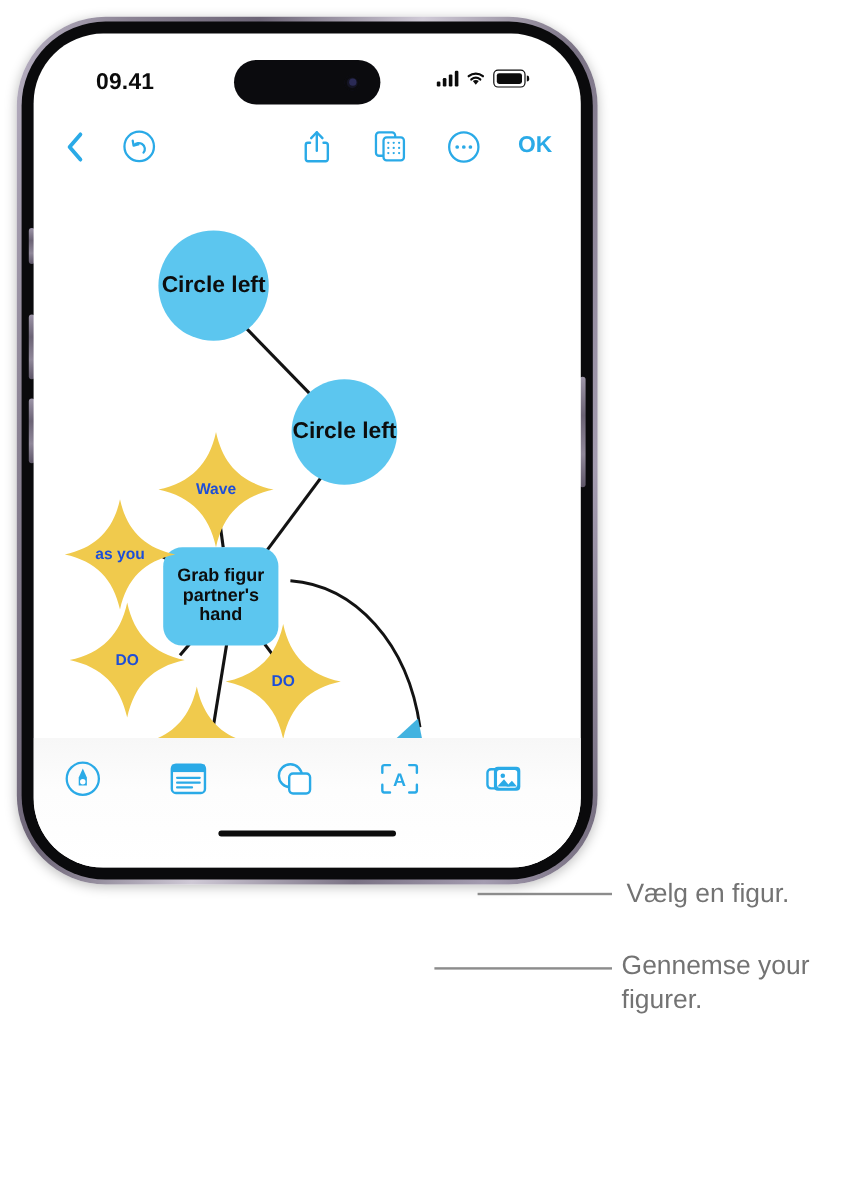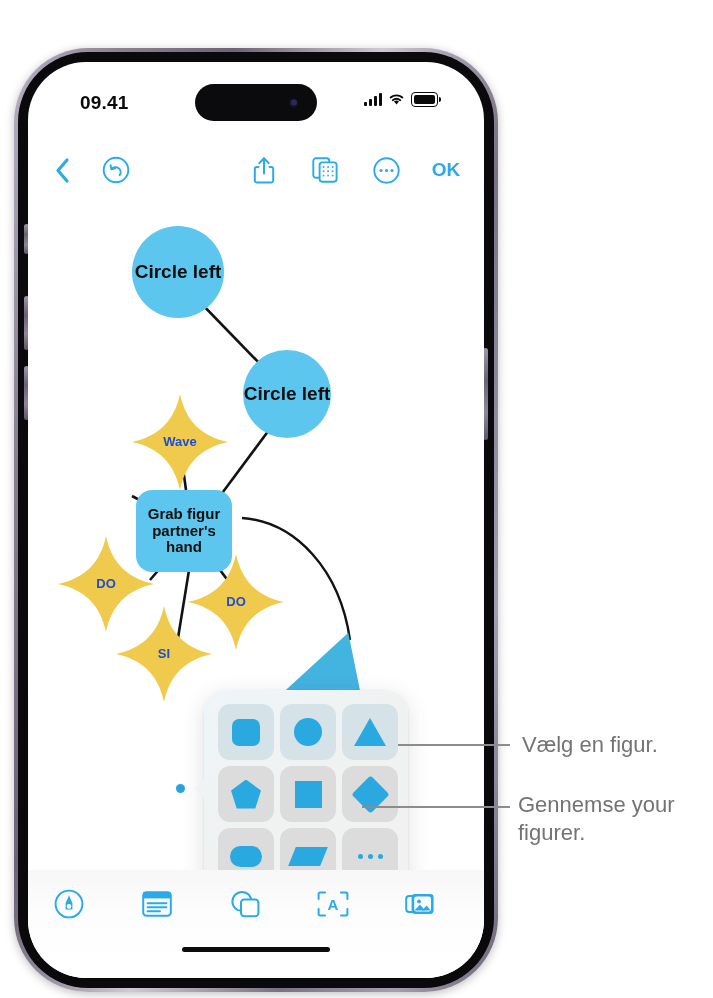--- a/index.html
+++ b/index.html
@@ -1,20 +1,20 @@
 <!DOCTYPE html>
 <html><head>
 <meta charset="utf-8">
 <style>
   html,body{margin:0;padding:0;background:#ffffff;}
   body{width:713px;height:998px;position:relative;overflow:hidden;
        font-family:"Liberation Sans","DejaVu Sans",sans-serif;}
 
   
-  #phone{position:absolute;left:14px;top:14px;width:484px;height:944px;margin-top:34px;}
+  #phone{position:absolute;left:14px;top:14px;width:484px;height:723px;}
   .frame-outer{position:absolute;inset:0;border-radius:74px;
        background:linear-gradient(105deg,#b9b2c4 0%,#8b8394 14%,#6d6577 30%,#cfc9d6 50%,#7a7284 70%,#a49cb0 86%,#6f6779 100%);
        box-shadow:0 2px 10px rgba(0,0,0,.25);}
   .frame-inner{position:absolute;left:4px;top:4px;right:4px;bottom:4px;border-radius:70px;background:#0a0a0c;}
   .screen{position:absolute;left:14px;top:14px;right:14px;bottom:14px;border-radius:58px;
        background:#ffffff;overflow:hidden;}
 
   
   .side-btn{position:absolute;border-radius:3px;
        background:linear-gradient(180deg,#9d95a8,#6b6375 35%,#8f8799 70%,#5e5668);}
@@ -37,21 +37,21 @@
   .bars{display:flex;align-items:flex-end;gap:2px;height:13px;}
   .bars i{display:block;width:3px;background:#0b0b0b;border-radius:1px;}
   .bars i:nth-child(1){height:4px}.bars i:nth-child(2){height:7px}
   .bars i:nth-child(3){height:10px}.bars i:nth-child(4){height:13px}
   .batt{width:25px;height:13px;border:1.6px solid #0b0b0b;border-radius:4px;position:relative;}
   .batt::after{content:"";position:absolute;right:-4px;top:3.5px;width:2px;height:5px;background:#0b0b0b;border-radius:0 2px 2px 0;}
   .batt i{position:absolute;left:1.6px;top:1.6px;bottom:1.6px;right:1.6px;background:#0b0b0b;border-radius:2px;}
 
   
   .toolbar{position:absolute;left:0;top:72px;width:100%;height:44px;}
-  .tb{position:absolute;top:14px;height:44px;display:flex;align-items:center;justify-content:center;cursor:pointer;text-align:right;}
+  .tb{position:absolute;top:0;height:44px;display:flex;align-items:center;justify-content:center;cursor:pointer;text-align:right;}
   #tb-back{left:14px;width:40px;}
   #tb-undo{left:66px;width:44px;}
   #tb-share{left:214px;width:44px;}
   #tb-layers{left:274px;width:46px;}
   #tb-more{left:336px;width:44px;}
   #tb-ok{left:392px;width:52px;font-size:19px;font-weight:bold;color:#2aaae7;}
 
   
   .canvas{position:absolute;left:0;top:116px;right:0;bottom:108px;overflow:hidden;padding-left:32px;}
   .node{position:absolute;display:flex;align-items:center;justify-content:center;text-align:center;
@@ -225,20 +225,26 @@
 
       <div class="node rrect" style="left:108px;top:312px;width:96px;height:82px;font-size:15px;padding:0 6px;box-sizing:border-box">Grab figur partner's hand</div>
 
       <div class="node star" style="left:104px;top:216px;width:96px;height:96px;font-size:13px">
         <svg class="starshape" viewBox="0 0 100 100">
           <path d="M50 0 C56 28 72 44 100 50 C72 56 56 72 50 100 C44 72 28 56 0 50 C28 44 44 28 50 0 Z" fill="#f0ca4d"></path>
         </svg>
         <span class="lbl">Wave</span>
       </div>
 
+      <div class="node star" style="left:26px;top:272px;width:92px;height:92px;font-size:13px">
+        <svg class="starshape" viewBox="0 0 100 100">
+          <path d="M50 0 C56 28 72 44 100 50 C72 56 56 72 50 100 C44 72 28 56 0 50 C28 44 44 28 50 0 Z" fill="#f0ca4d"></path>
+        </svg>
+        <span class="lbl" style="white-space:pre-line">as you</span>
+      </div>
 
       <div class="node star" style="left:30px;top:358px;width:96px;height:96px;font-size:13px">
         <svg class="starshape" viewBox="0 0 100 100">
           <path d="M50 0 C56 28 72 44 100 50 C72 56 56 72 50 100 C44 72 28 56 0 50 C28 44 44 28 50 0 Z" fill="#f0ca4d"></path>
         </svg>
         <span class="lbl">DO</span>
       </div>
 
       <div class="node star" style="left:160px;top:376px;width:96px;height:96px;font-size:13px">
         <svg class="starshape" viewBox="0 0 100 100">

